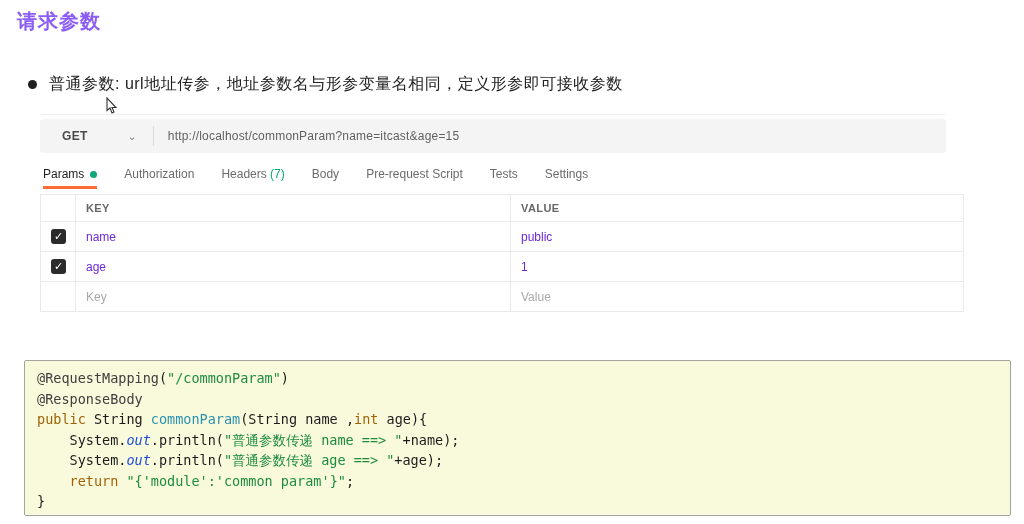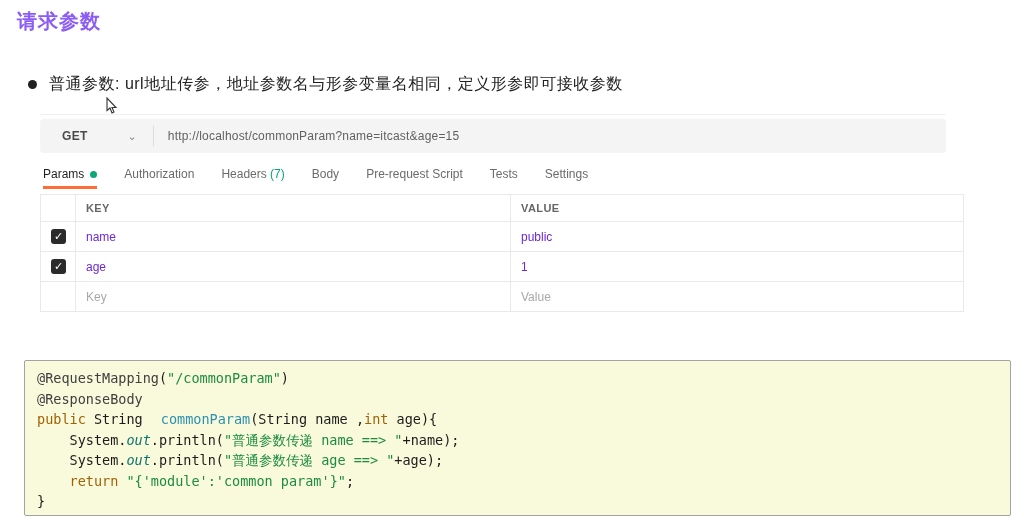--- a/index.html
+++ b/index.html
@@ -45,22 +45,22 @@
               display:flex; align-items:center; justify-content:center; color:#fff; font-size:11px; line-height:1; }
 
   
   .codeblock { left:24px; top:360px; width:987px; height:156px; background:#f9f9dc;
                border:1px solid #a3a3a3; border-radius:2px; padding:7px 0 0 12px;
                font-family:"DejaVu Sans Mono","Liberation Mono",monospace;
                font-size:13.5px; line-height:20.5px; white-space:pre; color:#1c1c1c; }
   .tok-ann   { color:#404040; }
   .tok-kw    { color:#a16207; }
   .tok-str   { color:#1d8c3f; }
-  .tok-meth  { color:#2b91af;margin-left:10px; }
-  .tok-field { color:#0f766e; font-style:italic; }
+  .tok-meth  { color:#2b91af; }
+  .tok-field { color:#1d4ed8; font-style:italic; }
   .tok-plain { color:#1c1c1c; }
 </style>
 </head>
 <body>
 
 <div class="abs page-title">请求参数</div>
 
 <div class="abs bullet-row">
   <span class="bullet-dot"></span>
   <span class="bullet-text">普通参数: url地址传参，地址参数名与形参变量名相同，定义形参即可接收参数</span>

